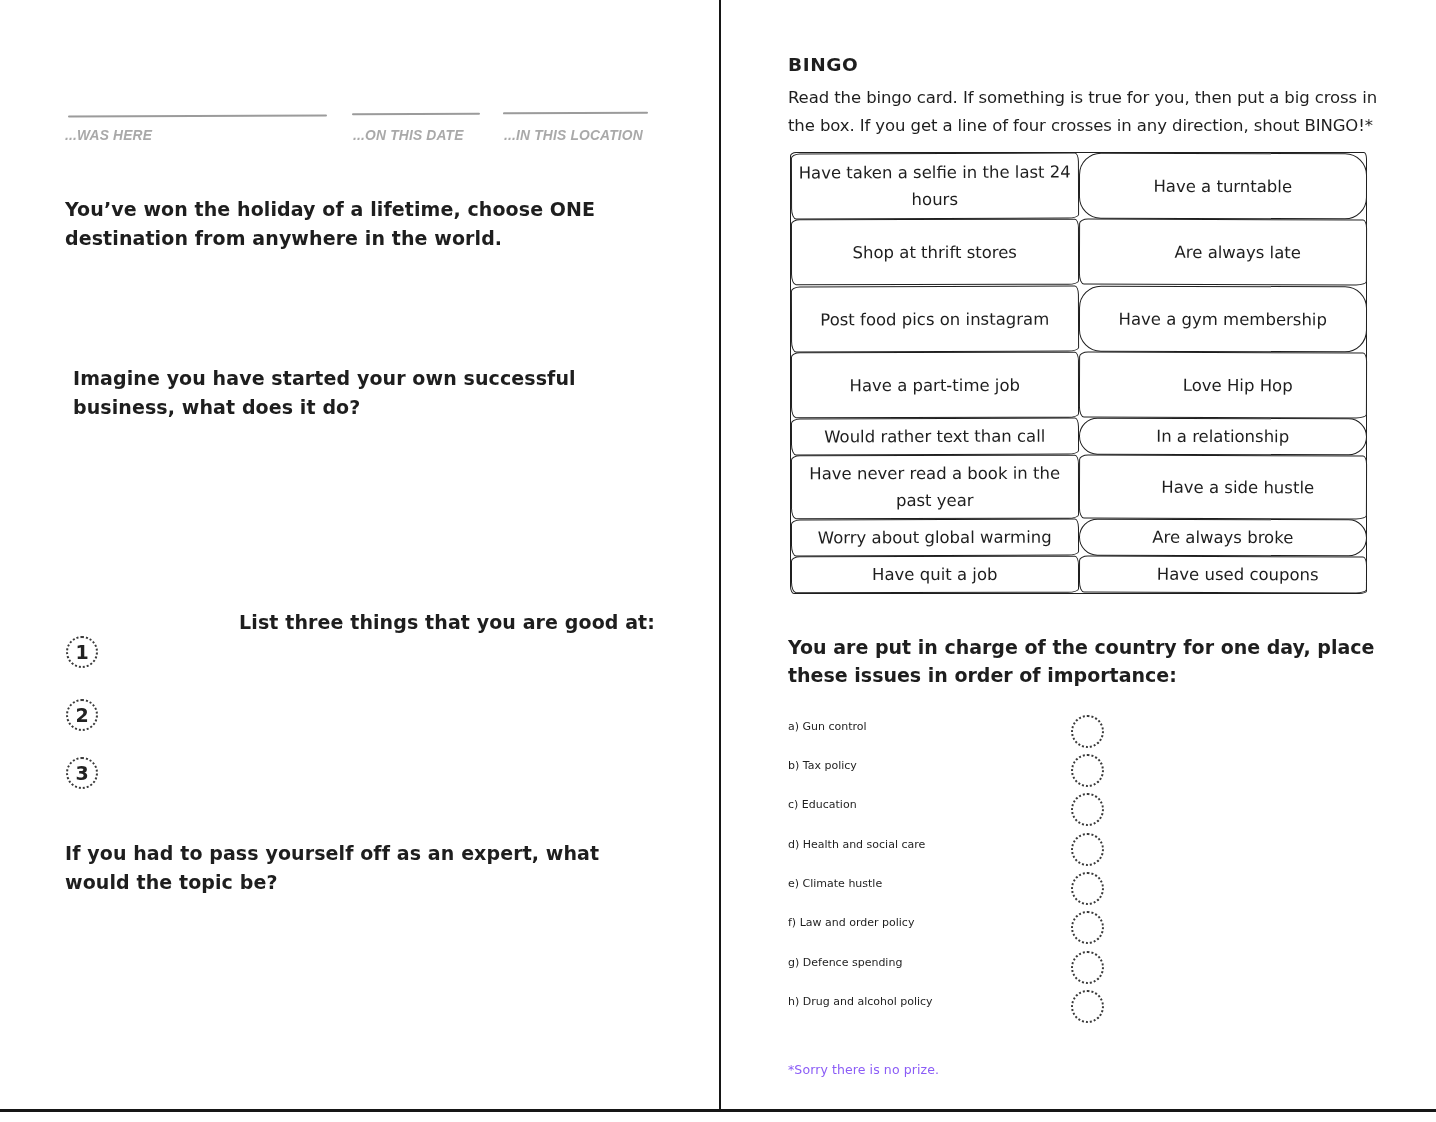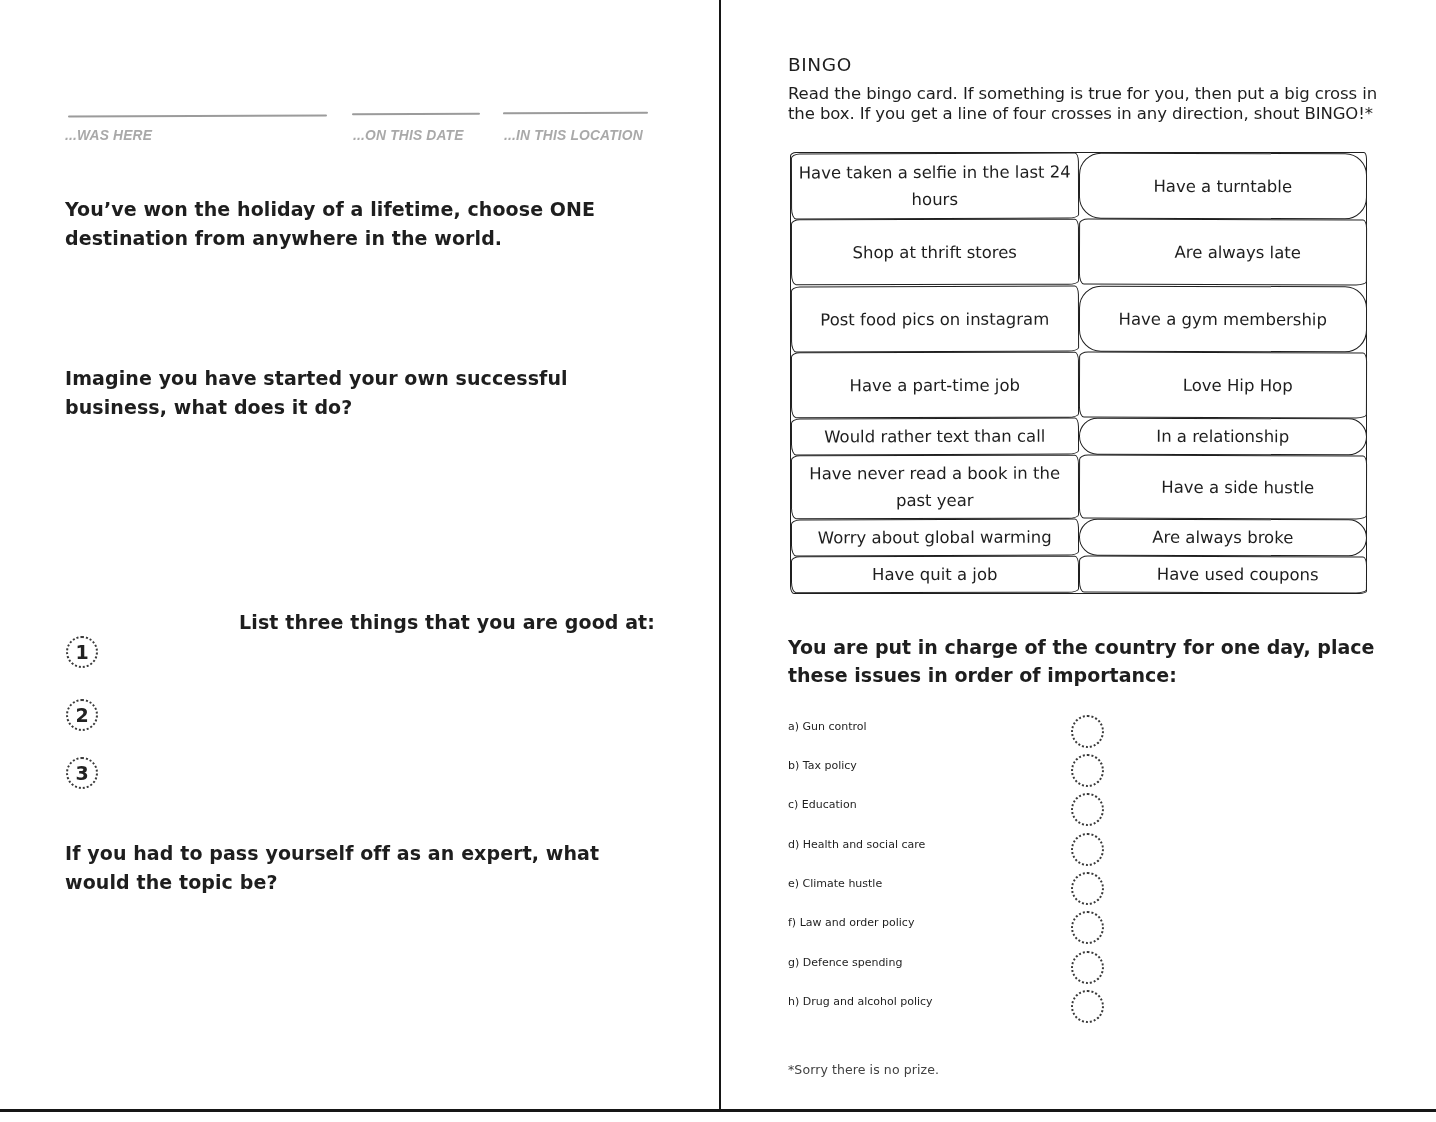--- a/index.html
+++ b/index.html
@@ -45,44 +45,44 @@
   .field-label.f1 { left: 65px; }
   .field-label.f2 { left: 353px; }
   .field-label.f3 { left: 504px; }
 
   .question {
     position: absolute; left: 65px; width: 590px;
     font-size: 19px; font-weight: bold; line-height: 29px;
     letter-spacing: 0.1px;
   }
   .q-holiday  { top: 195px; }
-  .q-business { top: 364px; }
+  .q-business { top: 364px; margin-left: 8px; }
   .q-goodat   { top: 608px; text-align: right; }
   .q-expert   { top: 839px; }
 
   .num-circle {
     position: absolute; left: 66px;
     width: 32px; height: 32px;
     border: 2px dotted #3a3a3a; border-radius: 50%;
     display: flex; align-items: center; justify-content: center;
     font-size: 19px; font-weight: bold; color: #222;
     background: #fff;
   }
   .num-circle.n1 { top: 636px; }
   .num-circle.n2 { top: 699px; }
   .num-circle.n3 { top: 757px; }
 
   
   .bingo-title {
     position: absolute; left: 788px; top: 54px;
-    font-size: 18.5px; font-weight: normal; letter-spacing: 0.6px;
+    font-size: 18.5px; font-weight: bold; letter-spacing: 0.6px;
   }
   .bingo-instructions {
     position: absolute; left: 788px; top: 84px; width: 600px;
-    font-size: 16.5px; line-height: 20px; letter-spacing: -0.1px;
+    font-size: 16.5px; line-height: 28px; letter-spacing: -0.1px;
   }
 
   .bingo-grid {
     position: absolute; left: 790px; top: 152px;
     width: 577px; height: 442px;
     display: grid;
     grid-template-columns: repeat(2, 1fr);
     grid-template-rows: repeat(4, 1fr);
     border: 1.4px solid #1f1f1f;
     border-radius: 6px 3px 8px 4px / 4px 7px 3px 8px;
@@ -112,21 +112,21 @@
   }
   .rank-circle {
     position: absolute; left: 1071px;
     width: 33px; height: 33px;
     border: 2px dotted #3a3a3a; border-radius: 50%;
     background: #fff;
   }
 
   .footnote {
     position: absolute; left: 788px; top: 1062px;
-    font-size: 12.5px; color: #404040; letter-spacing: 0.1px;
+    font-size: 12.5px; color: #8b5cf6; letter-spacing: 0.1px;
   }
 </style>
 </head>
 <body>
 
 <div class="page">
 
   <div class="fill-line l1"></div>
   <div class="fill-line l2"></div>
   <div class="fill-line l3"></div>

